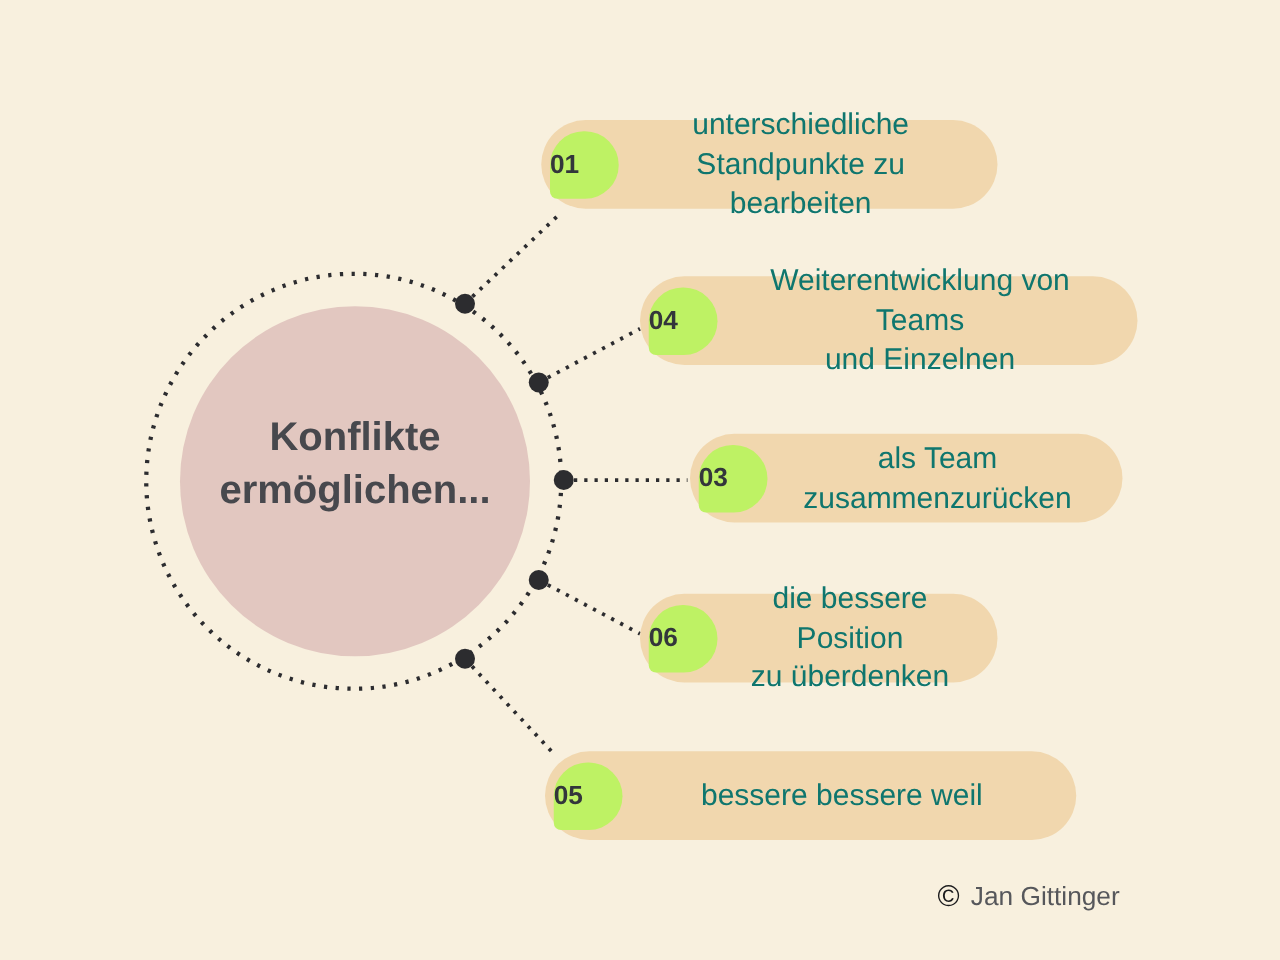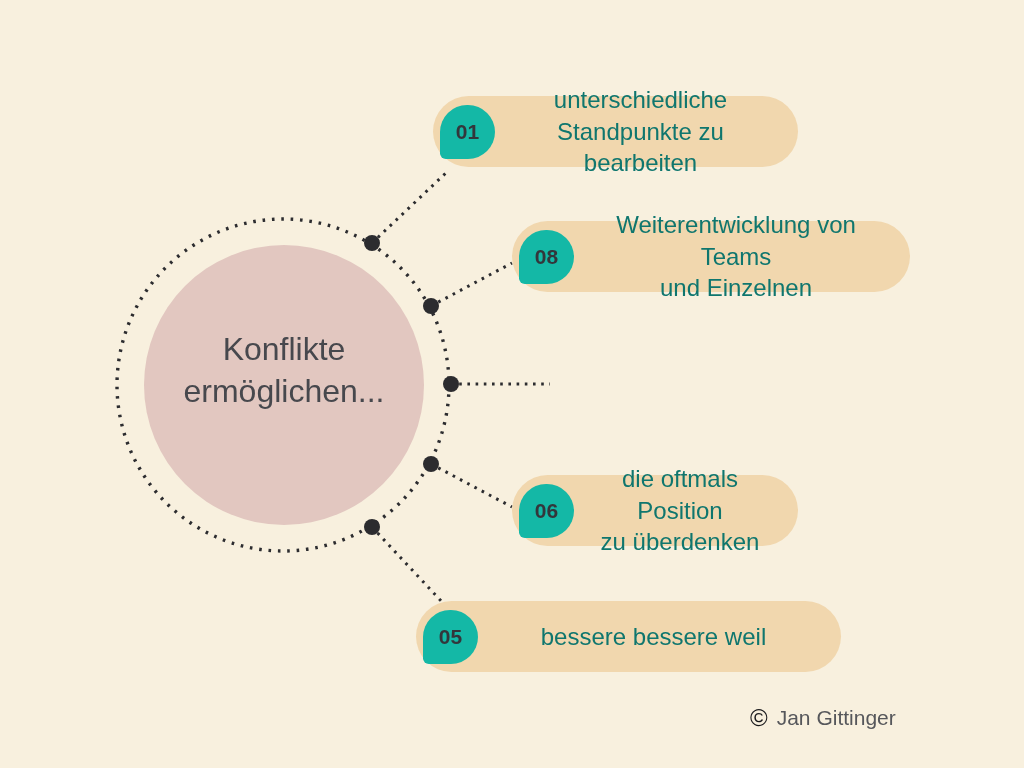--- a/index.html
+++ b/index.html
@@ -29,62 +29,61 @@
     width: 280px;
     height: 280px;
     border-radius: 50%;
     background: #e2c7c0;
     display: flex;
     align-items: center;
     justify-content: center;
   }
   #center-title {
     text-align: center;
-    font-weight: 400;
+    font-weight: 700;
     font-size: 32px;
     line-height: 1.3;
     color: #47484d;
     transform: translateY(-14px);
   }
   
   .pill {
     position: absolute;
     height: 71px;
     background: #f1d7ae;
     border-radius: 36px;
     display: flex;
     align-items: center;
   }
   .badge {
     width: 55px;
     height: 54px;
     margin-left: 7px;
     flex: 0 0 auto;
-    background: #14b8a6;
+    background: #bef264;
     border-radius: 28px 28px 28px 6px;
     display: flex;
     align-items: center;
-    justify-content: center;
     font-weight: 700;
     font-size: 21px;
     color: #33363b;
   }
   .pill-text {
     flex: 1 1 auto;
     text-align: center;
     font-size: 24px;
     line-height: 1.32;
     color: #0f766e;
     padding: 0 18px 0 6px;
   }
   #pill-1 { left: 433px; top: 96px;  width: 365px; }
   #pill-2 { left: 512px; top: 221px; width: 398px; }
   #pill-3 { left: 552px; top: 347px; width: 346px; }
   #pill-4 { left: 512px; top: 475px; width: 286px; }
-  #pill-5 { left: 416px; top: 601px; width: 425px; }
+  #pill-5 { left: 436px; top: 601px; width: 425px; }
   
   #credit {
     position: absolute;
     left: 750px;
     top: 706px;
     display: flex;
     align-items: center;
     gap: 9px;
     font-size: 21px;
     color: #56575b;
@@ -126,35 +125,44 @@
       <span>01</span>
     </div>
     <div class="pill-text">
       <span>unterschiedliche</span><br>
       <span>Standpunkte zu bearbeiten</span>
     </div>
   </div>
 
   <div class="pill" id="pill-2">
     <div class="badge">
-      <span>08</span>
+      <span>04</span>
     </div>
     <div class="pill-text">
       <span>Weiterentwicklung von Teams</span><br>
       <span>und Einzelnen</span>
     </div>
   </div>
 
+  <div class="pill" id="pill-3">
+    <div class="badge">
+      <span>03</span>
+    </div>
+    <div class="pill-text">
+      <span>als Team</span><br>
+      <span>zusammenzurücken</span>
+    </div>
+  </div>
 
   <div class="pill" id="pill-4">
     <div class="badge">
       <span>06</span>
     </div>
     <div class="pill-text">
-      <span>die oftmals Position</span><br>
+      <span>die bessere Position</span><br>
       <span>zu überdenken</span>
     </div>
   </div>
 
   <div class="pill" id="pill-5">
     <div class="badge">
       <span>05</span>
     </div>
     <div class="pill-text">
       <span>bessere bessere weil</span><br>

